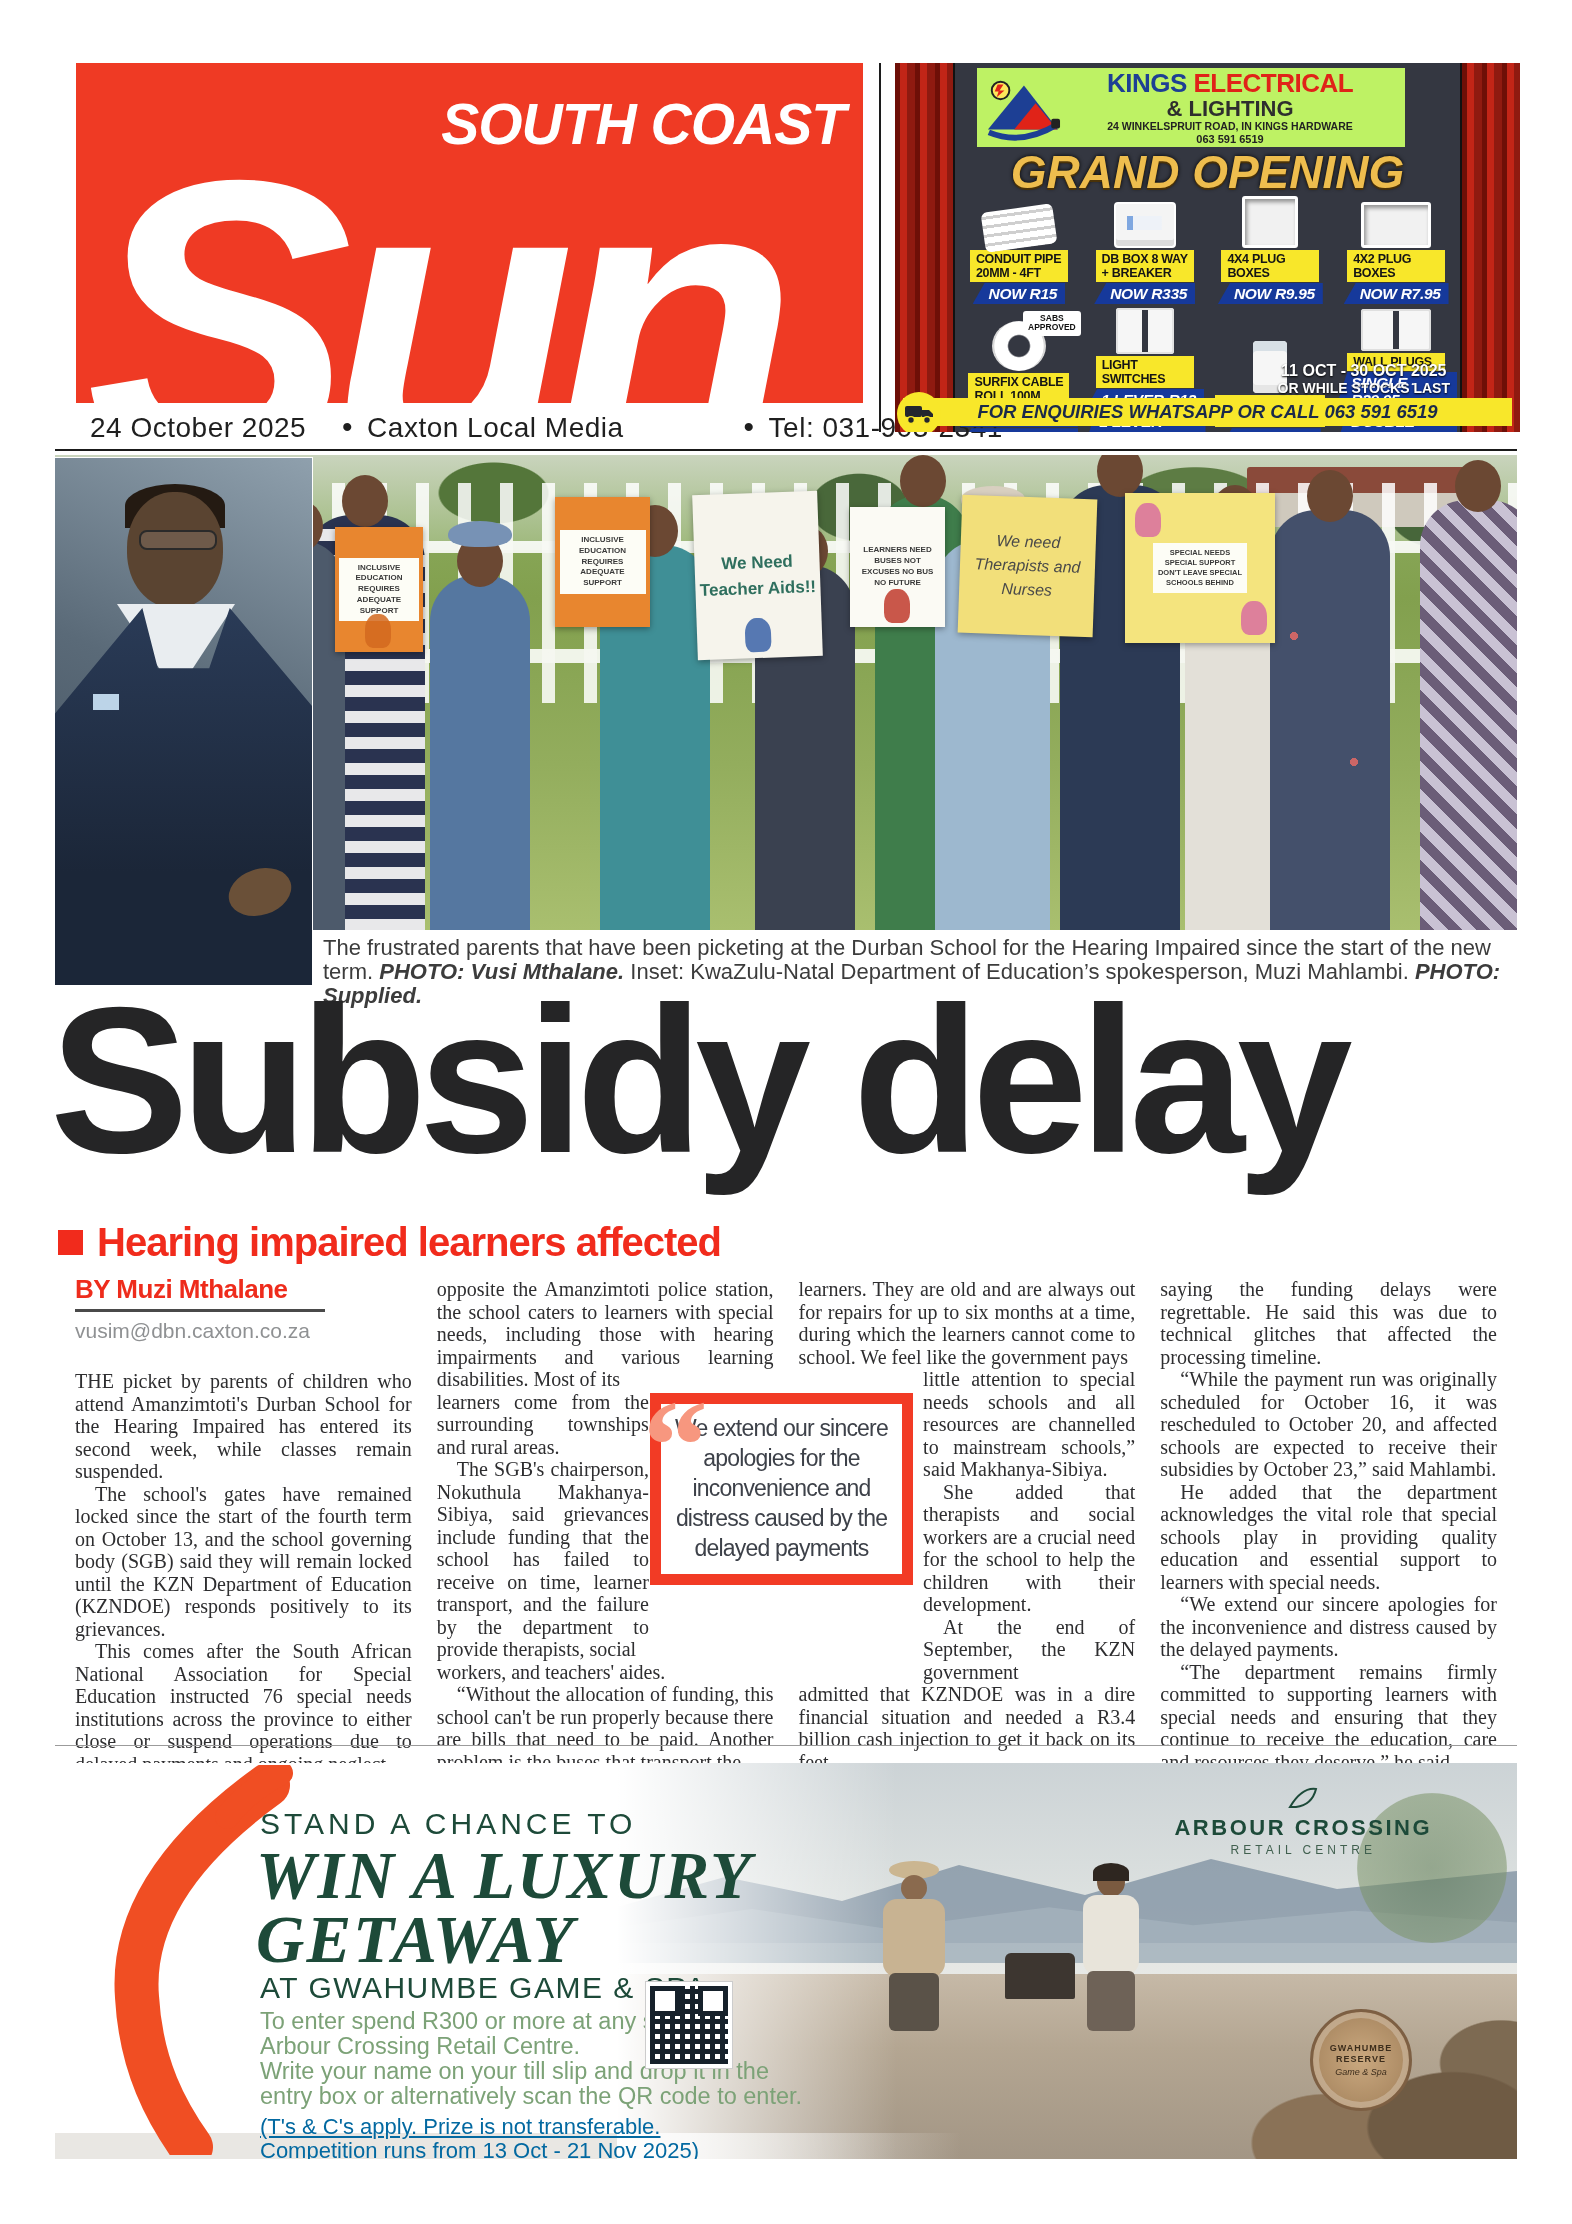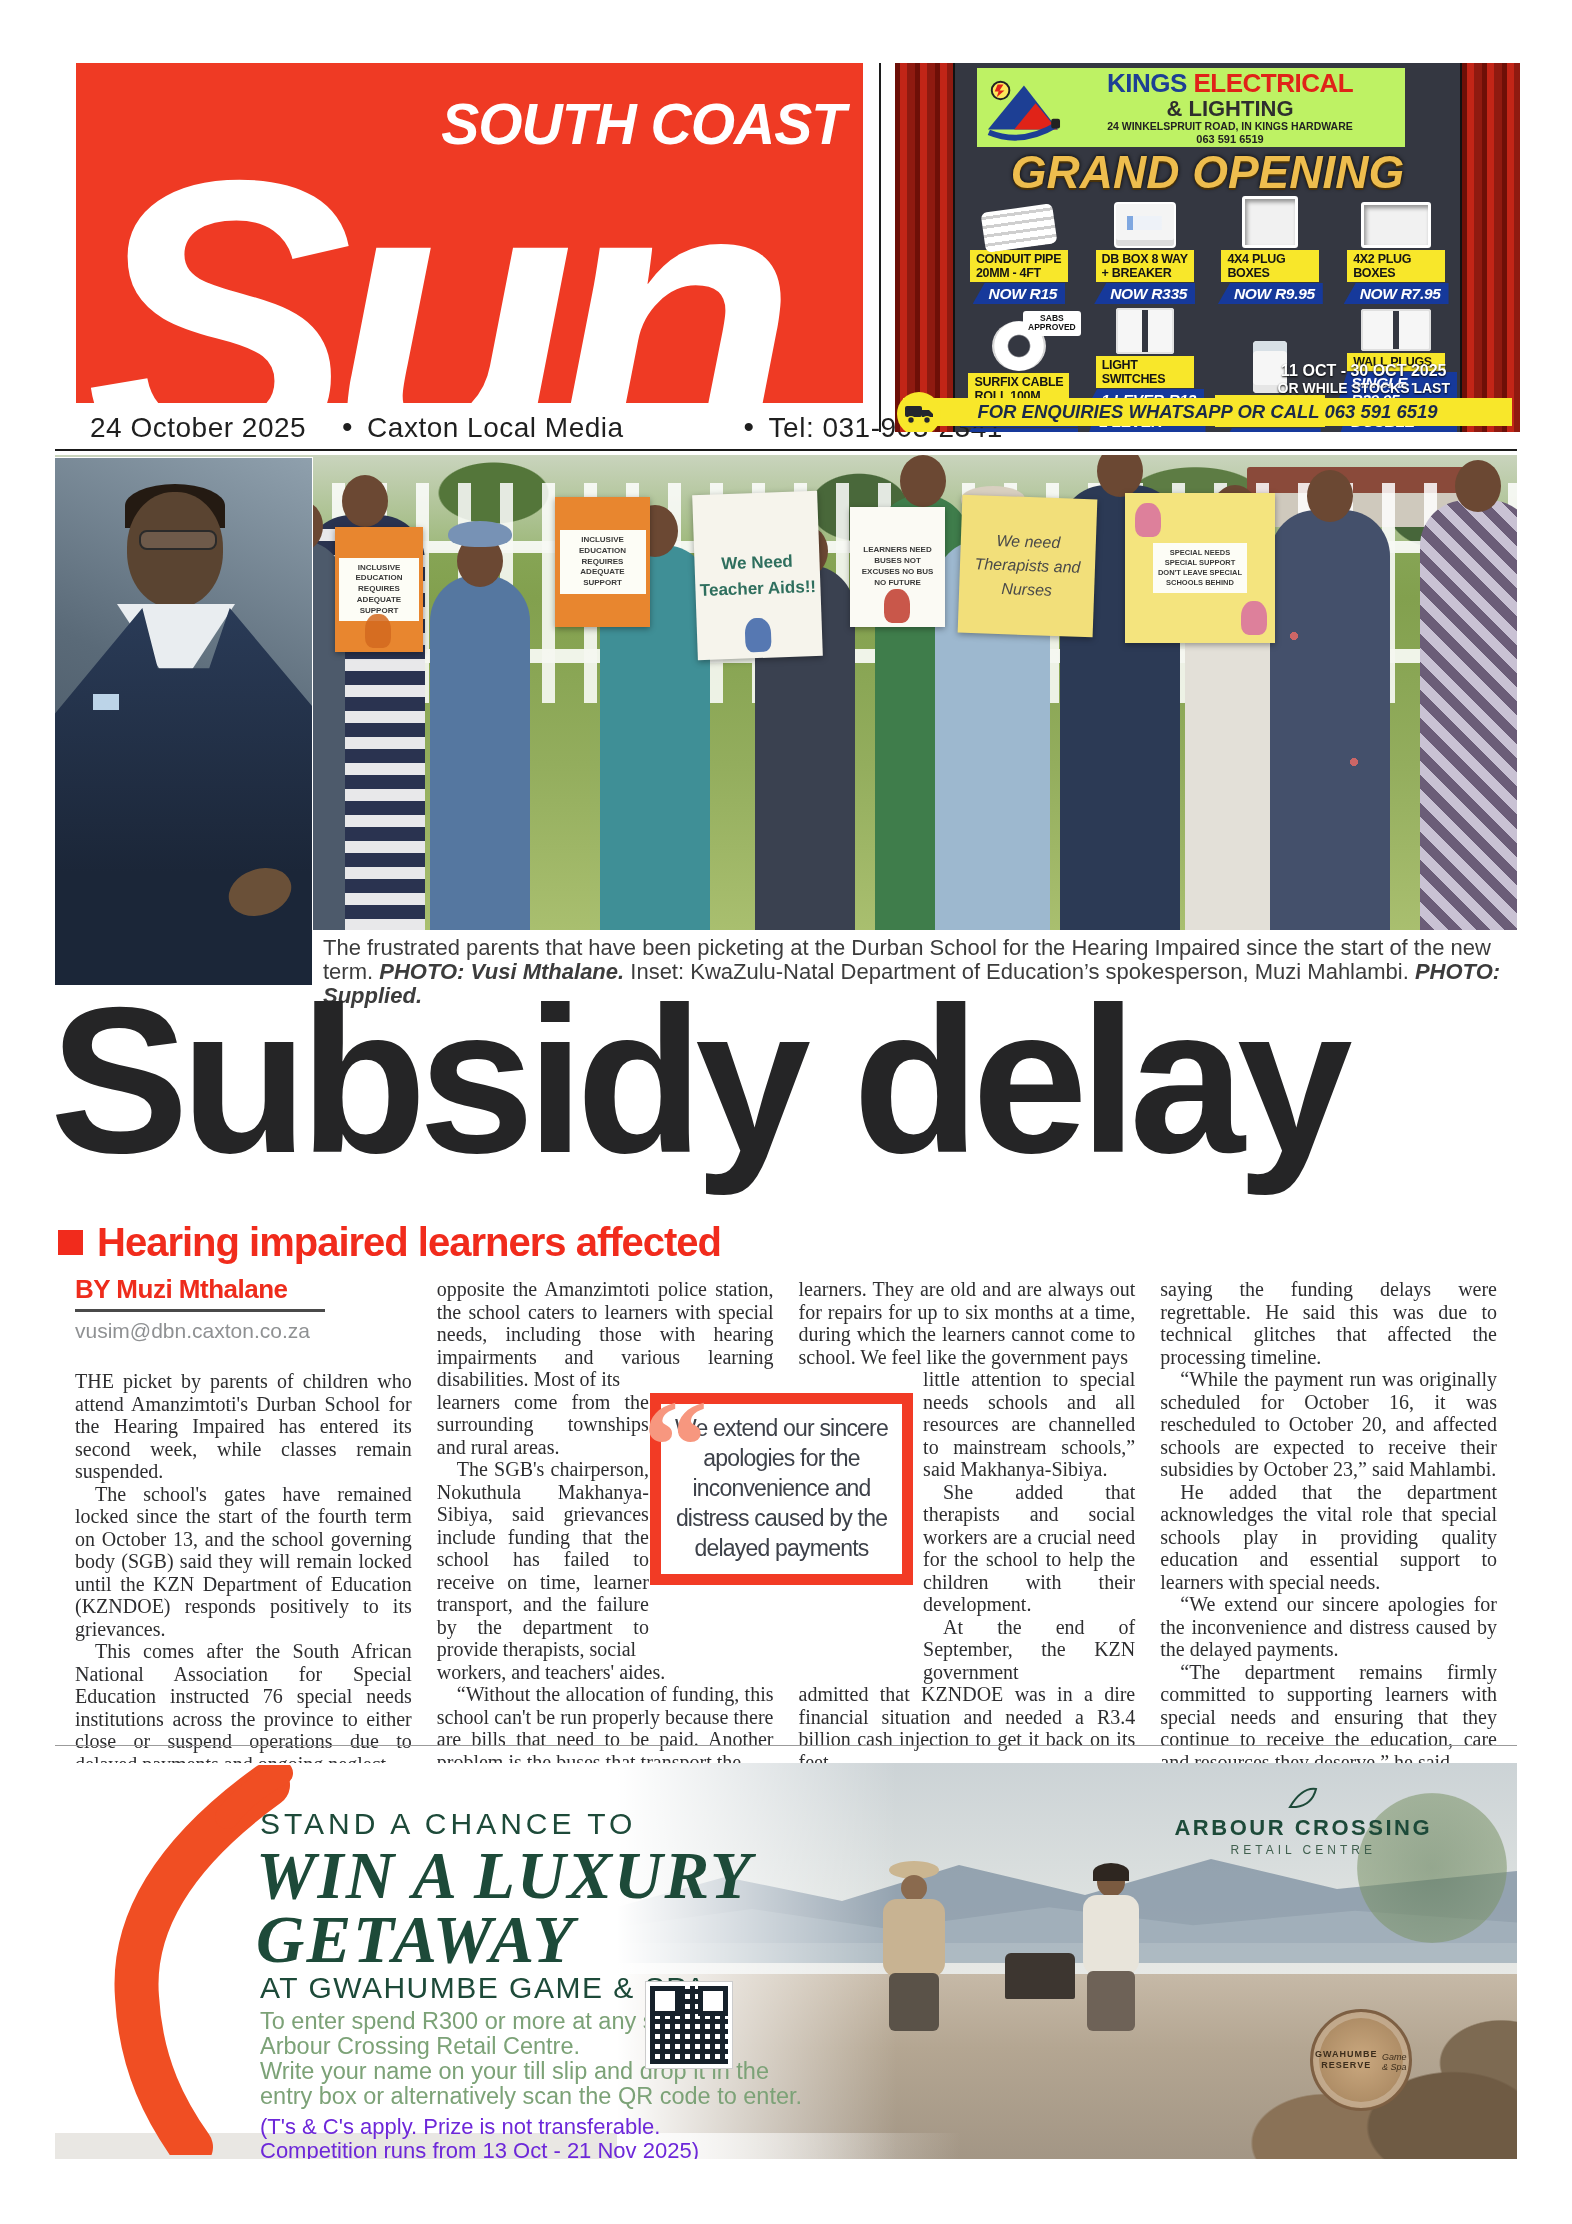--- a/index.html
+++ b/index.html
@@ -155,32 +155,32 @@
      background:radial-gradient(#5d7a4e,#7b9367 70%,transparent 72%);}
   .fig{position:absolute;z-index:3;}
   .fig .part{position:absolute;}
   .ad-table{position:absolute;left:388px;top:190px;width:70px;height:46px;background:#3d3630;border-radius:6px 6px 2px 2px;z-index:3;
      box-shadow:0 46px 0 -42px #3d3630;}
   .arbour-logo{position:absolute;right:85px;top:22px;z-index:4;text-align:center;color:#1d4a39;}
   .arbour-logo .l1{font-size:22px;letter-spacing:2.5px;font-weight:bold;}
   .arbour-logo .l2{font-size:12px;letter-spacing:4px;margin-top:2px;color:#41604f;}
   .gwahumbe{position:absolute;right:105px;bottom:48px;width:96px;height:96px;border-radius:50%;z-index:4;
      background:radial-gradient(#caa87f,#9e7d57);border:3px solid #7d5f43;box-shadow:inset 0 0 0 6px rgba(255,255,255,.25);
-     display:flex;flex-direction:row;align-items:center;justify-content:center;color:#3c2d1c;text-align:center;}
+     display:flex;flex-direction:column;align-items:center;justify-content:center;color:#3c2d1c;text-align:center;}
   .gwahumbe .g1{font-size:9px;font-weight:bold;letter-spacing:1px;line-height:1.2;}
   .gwahumbe .g2{font-size:9px;font-style:italic;margin-top:3px;}
   .swoosh{position:absolute;left:8px;top:2px;z-index:2;}
   .promo{position:absolute;left:205px;top:0;z-index:3;color:#1d4a39;}
   .stand{position:absolute;left:0;top:44px;font-size:30px;letter-spacing:4px;white-space:nowrap;}
   .win{position:absolute;left:-4px;font-family:"Liberation Serif",serif;font-weight:bold;font-style:italic;
      font-size:67px;letter-spacing:2px;white-space:nowrap;}
   .win.w1{top:74px;} .win.w2{top:138px;}
   .at-line{position:absolute;left:0;top:208px;font-size:30px;letter-spacing:1.5px;white-space:nowrap;}
   .enter{position:absolute;left:0;top:246px;font-size:23.5px;line-height:25px;color:#7ca277;white-space:nowrap;}
-  .terms{position:absolute;left:0;top:352px;font-size:22px;line-height:24px;color:#6d28d9;white-space:nowrap;}
+  .terms{position:absolute;left:0;top:352px;font-size:22px;line-height:24px;color:#0369a1;white-space:nowrap;text-decoration:underline;}
   .qr{position:absolute;left:590px;top:218px;width:88px;height:88px;z-index:3;background:#fff;padding:4px;box-sizing:border-box;
      border:1px solid #ccc;}
   .qr .qin{width:100%;height:100%;position:relative;
      background:repeating-linear-gradient(0deg,#16212b 0 5px,transparent 5px 10px),
        repeating-linear-gradient(90deg,#16212b 0 5px,#fff 5px 10px);}
   .qr .qin::before,.qr .qin::after{content:"";position:absolute;width:20px;height:20px;border:5px solid #16212b;background:#fff;}
   .qr .qin::before{left:0;top:0;} .qr .qin::after{right:0;top:0;}
   .floor-strip{position:absolute;left:0;bottom:0;width:62%;height:26px;z-index:1;
      background:linear-gradient(90deg,#e9e7e3 70%,rgba(233,231,227,0));}
 </style>

